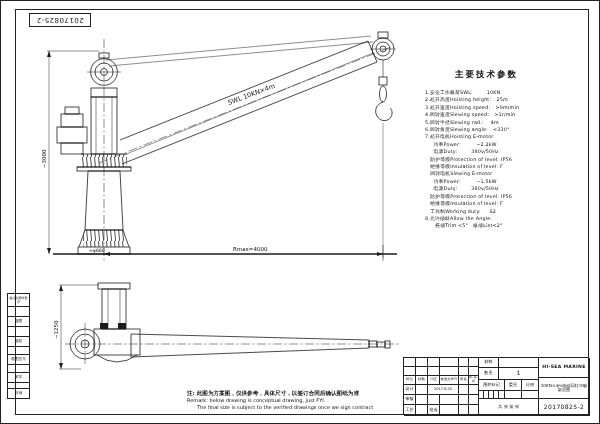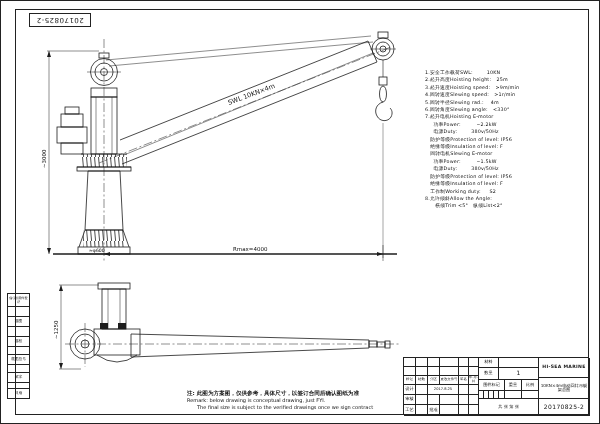--- a/index.html
+++ b/index.html
@@ -172,20 +172,21 @@
         <text transform="translate(57,338) rotate(-90)" font-size="5.5" fill="#111" stroke="none">~1250</text>
       </g>
     </g>
   </svg>
 
   <div class="docbox">
     <span>20170825-2</span>
   </div>
 
   <div class="params">
+    <h3>主要技术参数</h3>
     <div class="pline">1.安全工作载荷SWL:        10KN</div>
     <div class="pline">2.起升高度Hoisting height:   25m</div>
     <div class="pline">3.起升速度Hoisting speed:   &gt;9m/min</div>
     <div class="pline">4.回转速度Slewing speed:   &gt;1r/min</div>
     <div class="pline">5.回转半径Slewing rad.:    4m</div>
     <div class="pline">6.回转角度Slewing angle:   &lt;330°</div>
     <div class="pline">7.起升电机Hoisting E-motor</div>
     <div class="pline">     功率Power:         ~2.2kW</div>
     <div class="pline">     电源Duty:        380v/50Hz</div>
     <div class="pline">   防护等级Protection of level: IP56</div>

